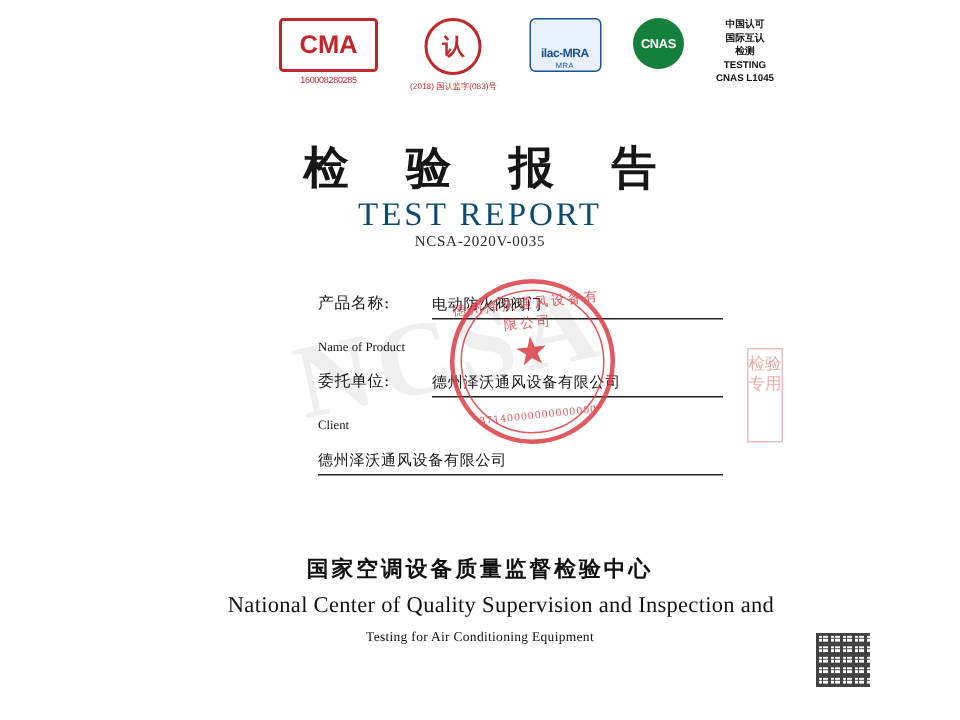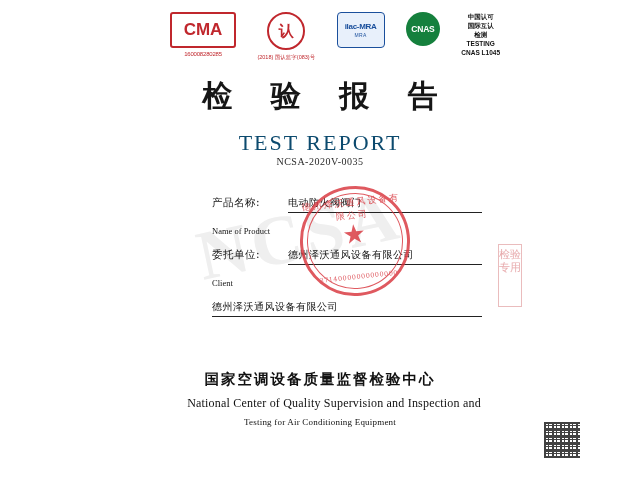--- a/index.html
+++ b/index.html
@@ -20,21 +20,21 @@
     position: absolute;
     left: 0; top: 0;
     width: 640px; height: 480px;
     background: #ffffff;
   }
 
   
   .marks {
     position: absolute;
     top: 12px;
-    left: 170px;
+    left: 186px;
     width: 330px;
     height: 62px;
     display: flex;
     align-items: flex-start;
     justify-content: space-between;
   }
   .mark {
     display: flex;
     flex-direction: column;
     align-items: center;
@@ -81,21 +81,21 @@
     color: #c0272d;
     font-family: "Liberation Sans", sans-serif;
     white-space: nowrap;
   }
 
   .ilac {
     width: 46px; height: 34px;
     border: 1px solid #1a4f9c;
     border-radius: 4px;
     display: flex; flex-direction: column;
-    align-items: center; justify-content: center;
+    align-items: center; justify-content: flex-end;
     color: #1a4f9c;
     background: #e8f0fb;
   }
   .ilac-top { font-size: 8px; font-family: "Liberation Sans", sans-serif; font-weight: bold; letter-spacing: -0.3px;}
   .ilac-bot { font-size: 5px; font-family: "Liberation Sans", sans-serif; letter-spacing: 0.3px; margin-top:1px;}
 
   .cnas-circle {
     width: 34px; height: 34px;
     border-radius: 50%;
     background: #15803d;
@@ -113,21 +113,21 @@
     line-height: 9px;
     color: #111;
     text-align: left;
     font-weight: bold;
     white-space: nowrap;
   }
 
   
   .title-cn {
     position: absolute;
-    top: 76px;
+    top: 92px;
     width: 100%;
     text-align: center;
     font-size: 30px;
     letter-spacing: 14px;
     text-indent: 14px;
     font-family: "DejaVu Serif", serif;
     font-weight: bold;
     color: #161616;
   }
   .title-en {
@@ -206,21 +206,21 @@
   }
   .footer .f-cn {
     font-size: 14.5px;
     font-family: "DejaVu Serif", serif;
     font-weight: bold;
     letter-spacing: 2px;
     color: #111;
   }
   .footer .f-en1 {
     margin-top: 7px;
-    font-size: 12px;
+    font-size: 15px;
     font-family: "Liberation Serif", serif;
     color: #111;
     letter-spacing: 0.2px;
     margin-left: 28px;
   }
   .footer .f-en2 {
     margin-top: 6px;
     font-size: 9px;
     font-family: "Liberation Serif", serif;
     color: #111;
@@ -297,21 +297,20 @@
     height: 58px;
     border: 1px solid #e3a6a8;
     color: #e08f92;
     font-size: 11px;
     font-family: "DejaVu Serif", serif;
     line-height: 13px;
     text-align: center;
     padding-top: 3px;
     opacity: 0.75;
     pointer-events: none;
-    margin-top: 12px;
   }
 
   
   .qr {
     position: absolute;
     right: 60px;
     bottom: 22px;
     width: 36px;
     height: 36px;
     background-color: #ffffff;

